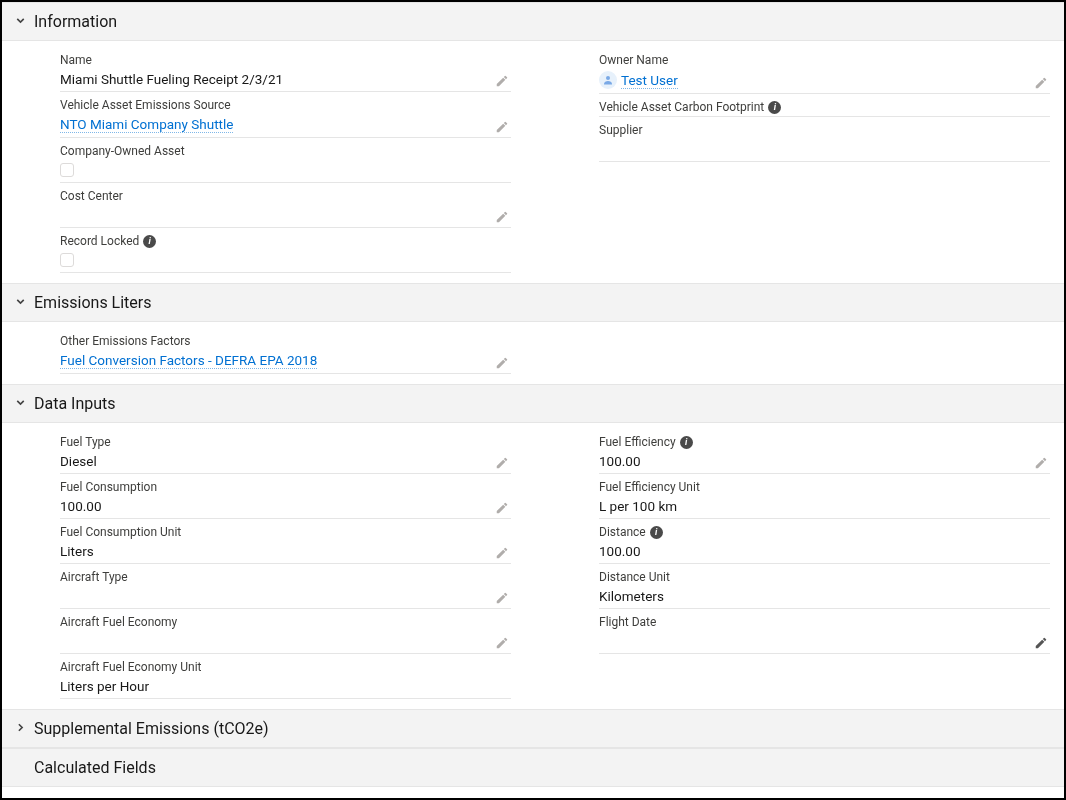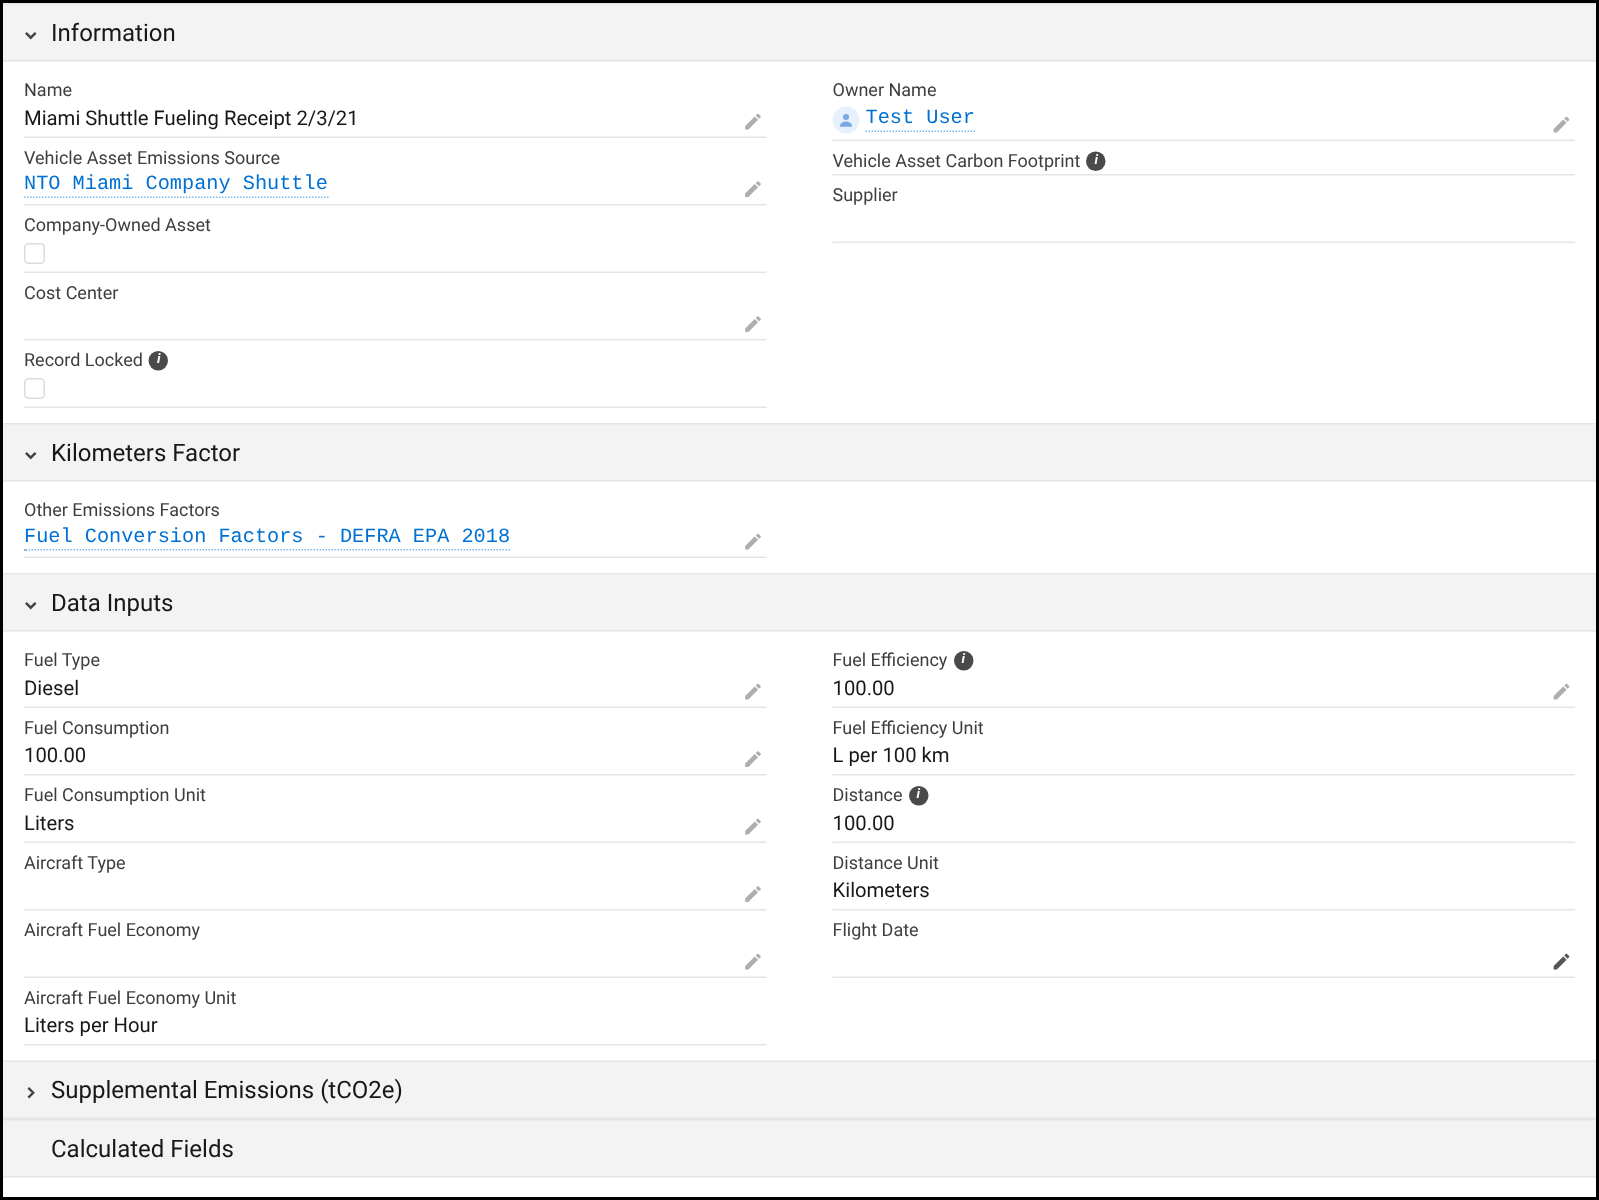--- a/index.html
+++ b/index.html
@@ -11,21 +11,21 @@
   }
   .page {
     width: 1066px;
     height: 800px;
     border: 2px solid #000;
     overflow: hidden;
     background: #fff;
   }
   .section-header {
     display: flex;
-    align-items: flex-end;
+    align-items: flex-start;
     background: #f3f3f3;
     border-top: 1px solid #e5e5e5;
     border-bottom: 1px solid #e5e5e5;
     padding: 9px 10px;
     cursor: pointer;
     user-select: none;
   }
   .section-header .chev {
     width: 16px;
     height: 16px;
@@ -51,20 +51,21 @@
     display: flex;
     gap: 44px;
   }
   .col {
     flex: 1;
     min-width: 0;
   }
   .field {
     margin-top: 6px;
     position: relative;
+    margin-left: 44px;
   }
   .field-label {
     display: flex;
     align-items: center;
     gap: 4px;
     font-size: 12px;
     color: #3e3e3c;
     margin-bottom: 2px;
   }
   .field-value {
@@ -76,21 +77,20 @@
     padding: 2px 0;
   }
   .field-underline {
     border-bottom: 1px solid #e5e5e5;
     margin-top: 2px;
   }
   .field-link {
     color: #0070d2;
     text-decoration: none;
     border-bottom: 1px dotted #7fb7e8;
-    font-family: Liberation Mono, monospace;
   }
   .checkbox {
     width: 14px;
     height: 14px;
     border: 1px solid #dddbda;
     border-radius: 3px;
     background: #fff;
     display: inline-block;
   }
   .avatar {
@@ -242,21 +242,21 @@
     </div>
   </div>
 
 
   <div class="section-header">
     <span class="chev">
       <svg viewBox="0 0 24 24" fill="none" stroke="currentColor" stroke-width="3">
           <polyline points="6 9 12 15 18 9"></polyline>
         </svg>
     </span>
-    <span class="section-title">Kilometers Factor</span>
+    <span class="section-title">Emissions Liters</span>
   </div>
   <div class="section-body">
     <div class="two-col">
       <div class="col">
         <div class="field">
           <div class="field-label">Other Emissions Factors</div>
           <div class="field-value">
             <a href="#" class="field-link">Fuel Conversion Factors - DEFRA EPA 2018</a>
           </div>
           <span class="edit-hover">

